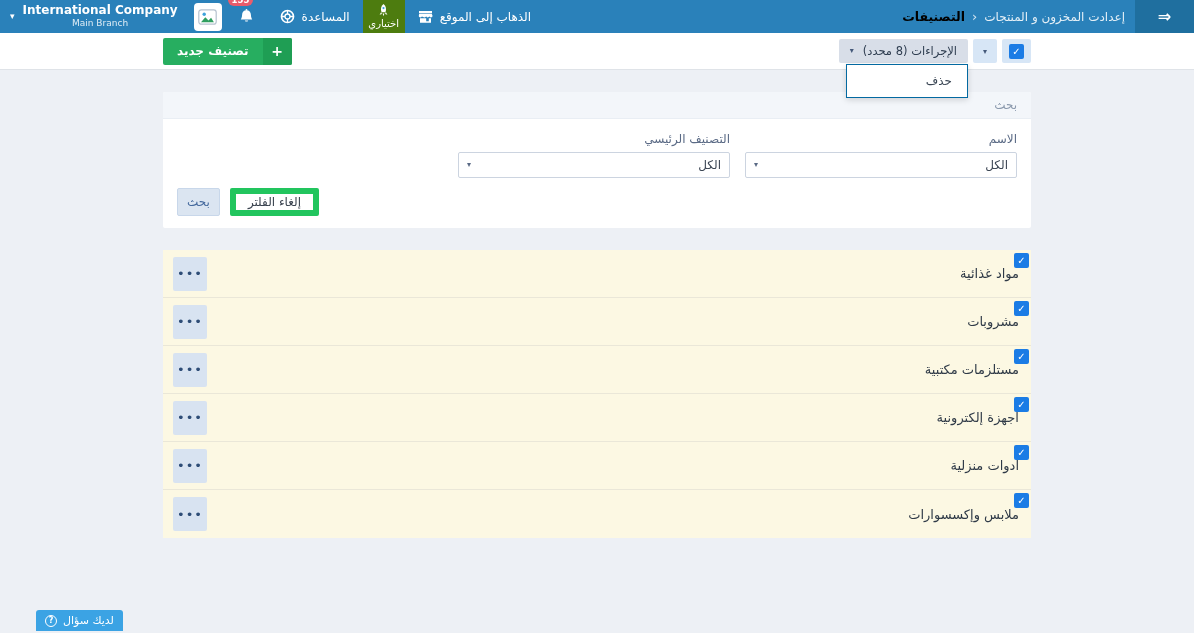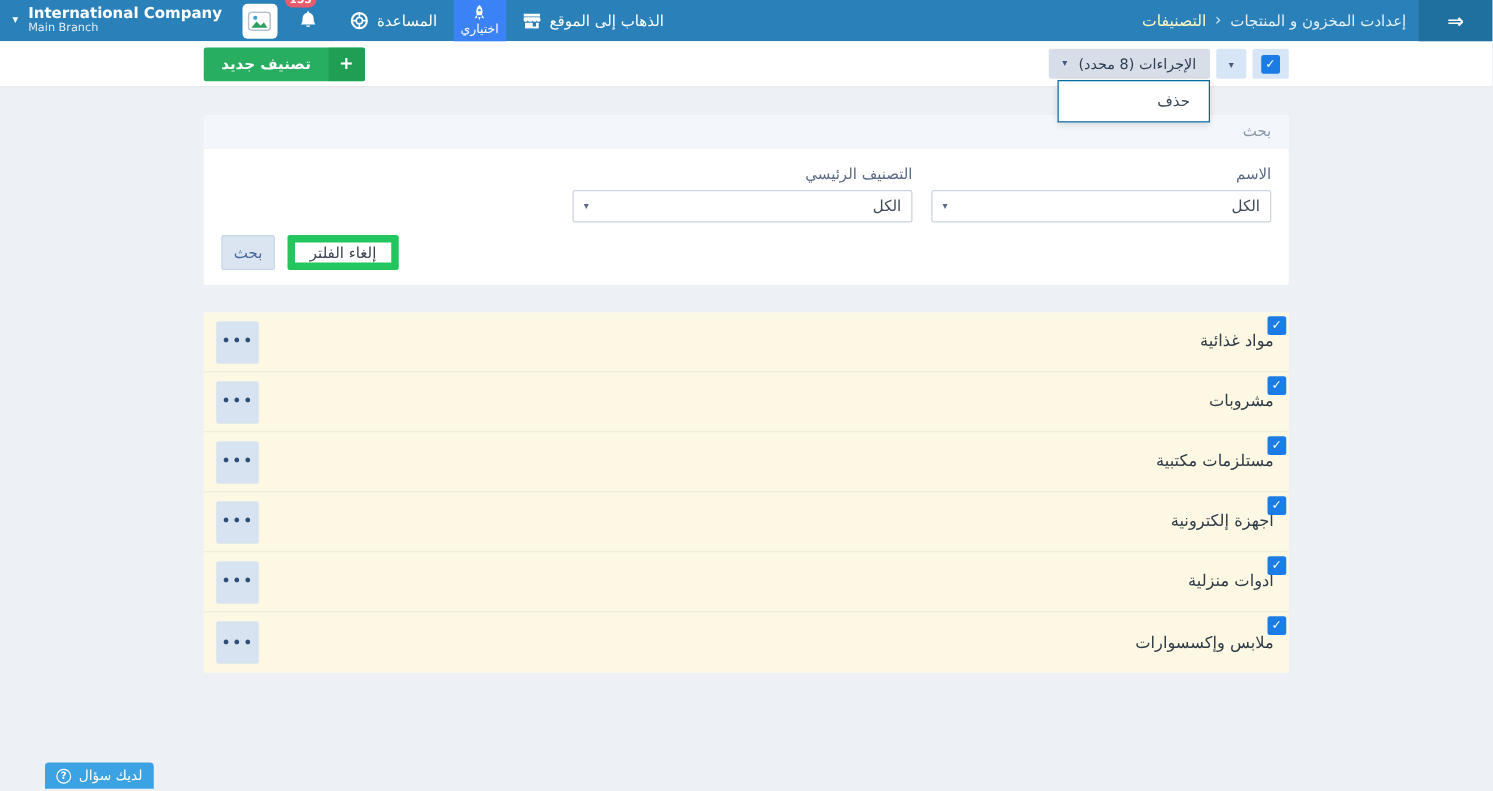--- a/index.html
+++ b/index.html
@@ -17,42 +17,42 @@
     display:flex; align-items:center;
   }
   .sidebar-toggle {
     width:59px; height:33px; background:#1f6f9f; display:flex;
     align-items:center; justify-content:center; font-size:16px;
     font-weight:bold; cursor:pointer; flex:0 0 auto;
   }
   .breadcrumb { display:flex; align-items:center; padding:0 10px; white-space:nowrap; }
   .breadcrumb .parent { font-size:12px; color:rgba(255,255,255,.87); }
   .breadcrumb .chev { font-size:13px; margin:0 7px; color:rgba(255,255,255,.8); }
-  .breadcrumb .current { font-size:12.5px; font-weight:normal; color:#fef9c3; }
+  .breadcrumb .current { font-size:12.5px; font-weight:bold; color:#000000; }
   .tb-spacer { flex:1 1 auto; }
   .tb-item {
     display:flex; align-items:center; gap:7px; padding:0 13px; height:33px;
     font-size:12px; cursor:pointer; white-space:nowrap;
   }
   .trial-tab {
-    background:#3b82f6; width:42px; height:33px; display:flex; flex-direction:column;
+    background:#4d7c0f; width:42px; height:33px; display:flex; flex-direction:column;
     align-items:center; justify-content:center; gap:1px; font-size:10px; cursor:pointer;
   }
   .bell-wrap { position:relative; padding:0 12px; height:44px; display:flex; align-items:center; cursor:pointer; }
   .badge {
     position:absolute; top:-1px; left:2px; background:#e95c6b; color:#fff;
     font-size:8.5px; font-weight:bold; padding:1px 4px; border-radius:8px;
     direction:ltr; line-height:10px;
   }
   .logo-tile {
     width:28px; height:28px; background:#fff; border-radius:4px; margin:0 4px 0 6px;
     display:flex; align-items:center; justify-content:center; cursor:pointer; flex:0 0 auto;
   }
   .company-menu { display:flex; align-items:center; gap:8px; padding:0 10px; cursor:pointer; }
-  .company-texts { text-align:left; line-height:1.15; }
+  .company-texts { text-align:center; line-height:1.15; }
   .company-name { font-size:12px; font-weight:bold; direction:ltr; }
   .branch-name { font-size:9px; color:rgba(255,255,255,.85); direction:ltr; }
   .caret { font-size:9px; line-height:1; }
 
   
   .toolbar { height:37px; background:#fff; border-bottom:1px solid #dfe3e8; }
   .container { width:868px; margin:0 auto; }
   .toolbar .container { display:flex; align-items:center; justify-content:space-between; height:100%; }
   .actions-group { display:flex; align-items:center; gap:5px; }
   .cb-tile {

